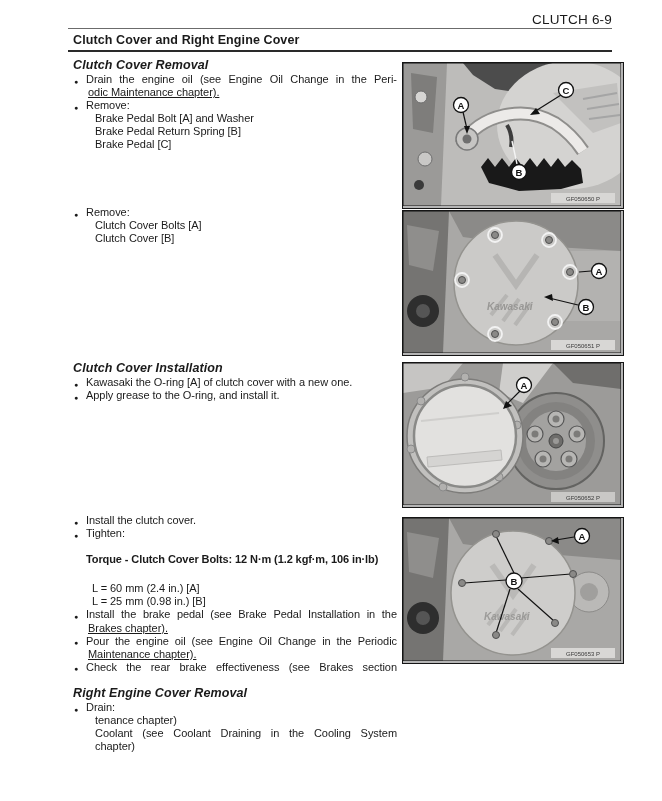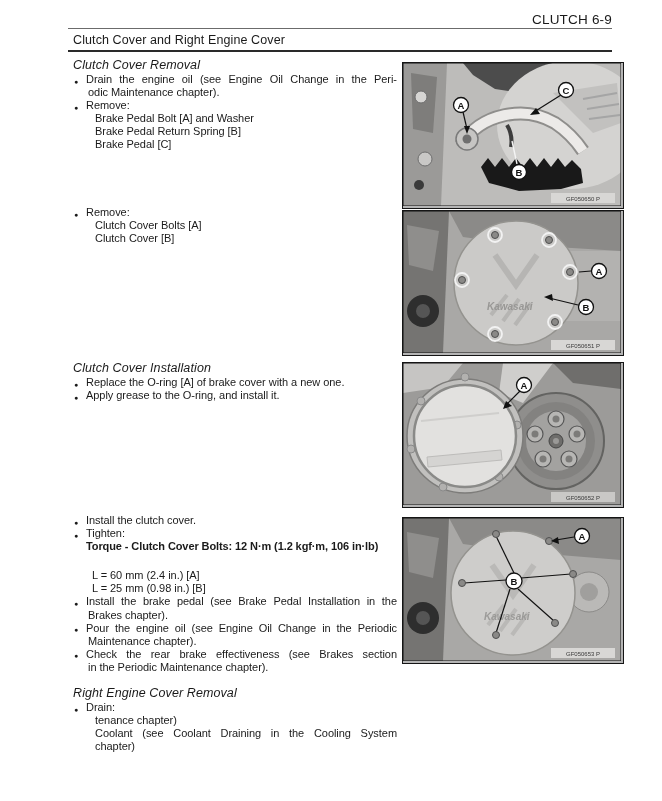--- a/index.html
+++ b/index.html
@@ -5,32 +5,32 @@
   html,body{margin:0;padding:0;}
   body{
     width:662px;height:801px;position:relative;background:#ffffff;
     font-family:"Liberation Sans","DejaVu Sans",sans-serif;
     color:#1a1a1a;-webkit-font-smoothing:antialiased;
   }
   .abs{position:absolute;}
   
   .hdr{top:6px;left:68px;width:544px;text-align:right;font-size:13.5px;font-weight:normal;letter-spacing:.2px;margin-top:6px;}
   .rule1{top:28px;left:68px;width:544px;height:1px;background:#6b6b6b;}
-  .stitle{top:33px;left:73px;font-size:12.5px;font-weight:normal;letter-spacing:.1px;}
+  .stitle{top:33px;left:73px;font-size:12.5px;font-weight:bold;letter-spacing:.1px;}
   .rule2{top:50px;left:68px;width:544px;height:2px;background:#2a2a2a;}
   
   .blk{position:absolute;left:73px;width:324px;}
   .line{font-size:11px;line-height:13.1px;letter-spacing:-.05px;}
-  .h3{font-size:12.5px;font-weight:normal;font-style:italic;line-height:14px;margin-bottom:1px;letter-spacing:.1px;}
+  .h3{font-size:12.5px;font-weight:bold;font-style:italic;line-height:14px;margin-bottom:1px;letter-spacing:.1px;}
   .bl{position:relative;padding-left:13px;}
   .bl::before{content:"●";position:absolute;left:1px;top:1.5px;font-size:7px;color:#1a1a1a;}
-  .cont{padding-left:15px;}
+  .cont{padding-left:15px;text-decoration:underline;}
   .sub{padding-left:22px;}
   .j{text-align:justify;text-align-last:justify;}
-  .torque{font-weight:bold;padding-left:13px;margin-top:0;letter-spacing:-.1px;}
+  .torque{font-weight:bold;padding-left:13px;margin-top:13px;letter-spacing:-.1px;}
   .len{padding-left:19px;}
   .mt4{margin-top:16px;}
   
   .fig{position:absolute;left:402px;width:220px;border:1px solid #151515;background:#b5b5b5;line-height:0;}
   .fig svg{display:block;}
   .flabel{font-weight:bold;}
 </style>
 </head>
 <body>
 
@@ -50,36 +50,35 @@
 </div>
 
 <div class="blk" style="top:206px">
   <div class="line bl">Remove:</div>
   <div class="line sub">Clutch Cover Bolts [A]</div>
   <div class="line sub">Clutch Cover [B]</div>
 </div>
 
 <div class="blk" style="top:361px">
   <div class="h3">Clutch Cover Installation</div>
-  <div class="line bl">Replace the O-ring [A] of brake cover with a new one.</div>
+  <div class="line bl">Kawasaki the O-ring [A] of clutch cover with a new one.</div>
   <div class="line bl">Apply grease to the O-ring, and install it.</div>
 </div>
 
 <div class="blk" style="top:514px">
   <div class="line bl">Install the clutch cover.</div>
   <div class="line bl">Tighten:</div>
   <div class="line torque">Torque - Clutch Cover Bolts: 12 N·m (1.2 kgf·m, 106 in·lb)</div>
   <div class="line len mt4">L = 60 mm (2.4 in.) [A]</div>
   <div class="line len">L = 25 mm (0.98 in.) [B]</div>
   <div class="line bl j">Install the brake pedal (see Brake Pedal Installation in the</div>
   <div class="line cont">Brakes chapter).</div>
   <div class="line bl j">Pour the engine oil (see Engine Oil Change in the Periodic</div>
   <div class="line cont">Maintenance chapter).</div>
   <div class="line bl j">Check the rear brake effectiveness (see Brakes section</div>
-  <div class="line cont">in the Periodic Maintenance chapter).</div>
 </div>
 
 <div class="blk" style="top:686px">
   <div class="h3">Right Engine Cover Removal</div>
   <div class="line bl">Drain:</div>
   <div class="line sub">tenance chapter)</div>
   <div class="line sub j">Coolant (see Coolant Draining in the Cooling System</div>
   <div class="line sub">chapter)</div>
 </div>
 

